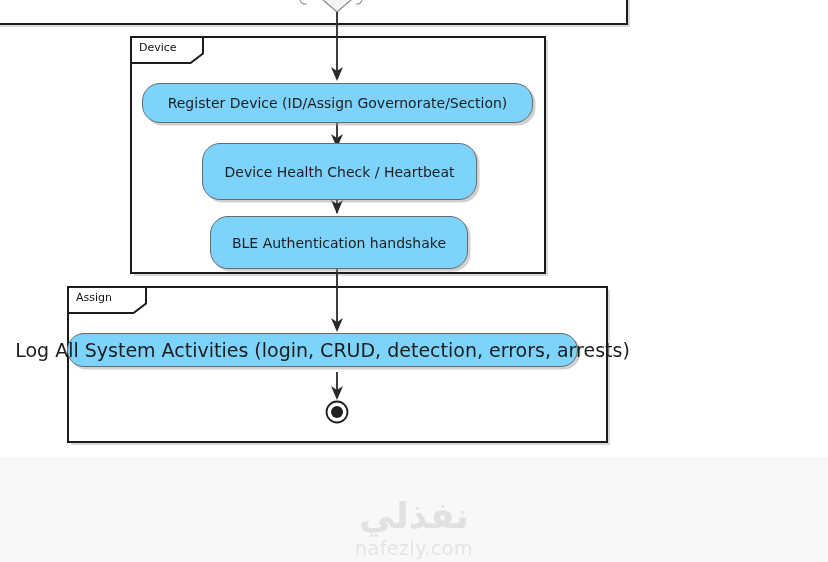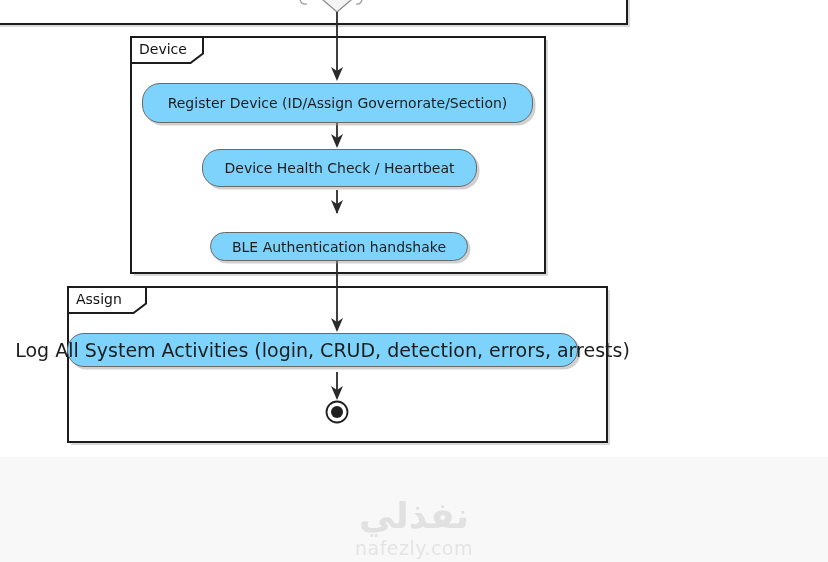--- a/index.html
+++ b/index.html
@@ -13,21 +13,21 @@
   }
   svg.overlay{position:absolute;left:0;top:0;z-index:1;}
   .activity{
     position:absolute;z-index:2;
     background:#7dd3fc;border:1.5px solid #6a6a6a;border-radius:18px;
     box-shadow:2.5px 2.5px 0 rgba(150,150,150,.45);
     display:flex;align-items:center;justify-content:center;
     font-size:14px;color:#1d1d1d;white-space:nowrap;box-sizing:border-box;
   }
   .ptab-label{
-    position:absolute;z-index:3;font-size:14px;color:#111;white-space:nowrap;
+    position:absolute;z-index:3;font-size:11px;color:#111;white-space:nowrap;
   }
   .watermark-ar{
     position:absolute;left:0;right:0;top:495px;z-index:1;
     text-align:center;direction:rtl;
     font-size:36px;line-height:42px;font-weight:bold;color:#e1e1e1;
   }
   .watermark-domain{
     position:absolute;left:0;right:0;top:537px;z-index:1;
     text-align:center;font-size:19px;color:#e4e4e4;letter-spacing:.5px;
   }
@@ -81,22 +81,22 @@
       <circle cx="337" cy="412" r="10.5" fill="#ffffff" stroke="#1f1f1f" stroke-width="1.8"></circle>
       <circle cx="337" cy="412" r="6" fill="#1f1f1f"></circle>
     </g>
   </svg>
 
   <span class="ptab-label" style="left:139px;top:41px">Device</span>
   <span class="ptab-label" style="left:76px;top:291px">Assign</span>
 
   <div class="activity" style="left:142px;top:83px;width:391px;height:40px">Register Device (ID/Assign Governorate/Section)</div>
 
-  <div class="activity" style="left:202px;top:149px;width:275px;height:38px">Device Health Check / Heartbeat</div>
+  <div class="activity" style="left:202px;top:143px;width:275px;height:57px">Device Health Check / Heartbeat</div>
 
-  <div class="activity" style="left:210px;top:232px;width:258px;height:29px">BLE Authentication handshake</div>
+  <div class="activity" style="left:210px;top:216px;width:258px;height:53px">BLE Authentication handshake</div>
 
   <div class="activity" style="left:67px;top:333px;width:511px;height:34px;font-size:19px">Log All System Activities (login, CRUD, detection, errors, arrests)</div>
 
   <div class="watermark-ar">نفذلي</div>
   <div class="watermark-domain">nafezly.com</div>
 
 </div>
 
 </body></html>

